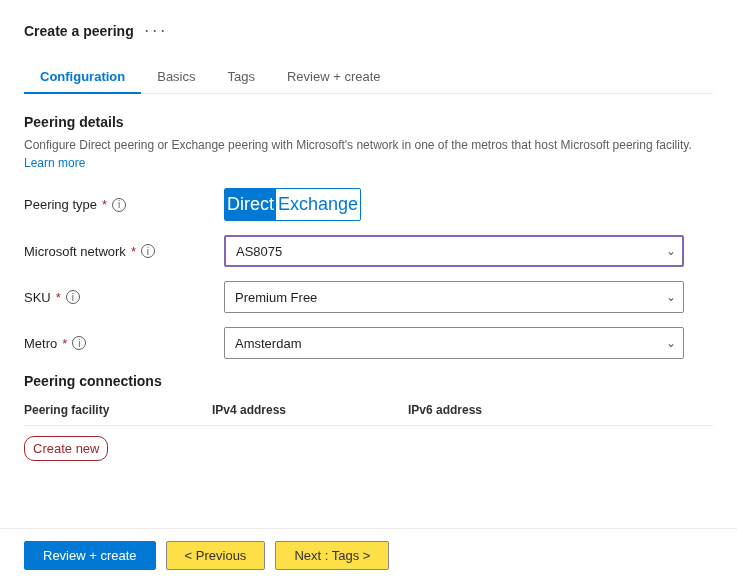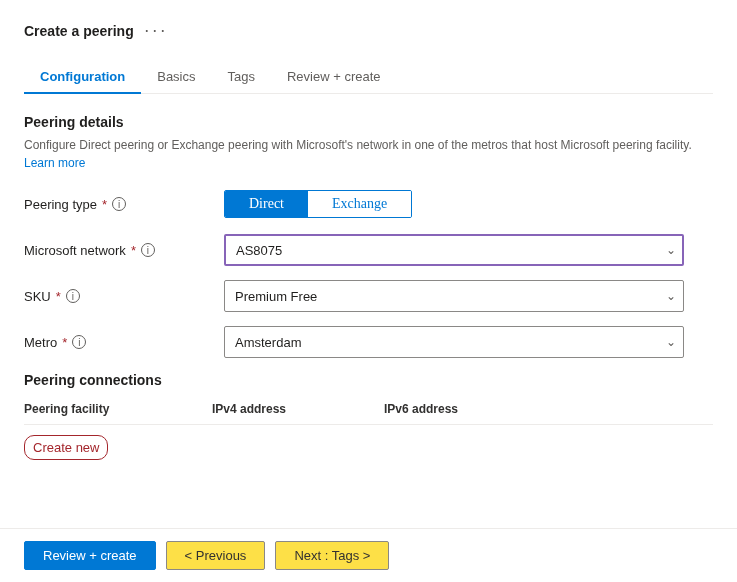--- a/index.html
+++ b/index.html
@@ -122,26 +122,25 @@
 
     
     .toggle-group {
       display: inline-flex;
       border: 1px solid #0078d4;
       border-radius: 2px;
       overflow: hidden;
     }
 
     .toggle-btn {
-      padding: 5px 24px;
-      font-size: 14px;
+      padding: 5px 2px;
+      font-size: 18px;
       cursor: pointer;
       border: none;
       outline: none;
-      font-family: Liberation Serif, serif;
     }
 
     .toggle-btn.active {
       background: #0078d4;
       color: #fff;
     }
 
     .toggle-btn.inactive {
       background: #fff;
       color: #0078d4;
@@ -189,21 +188,21 @@
     .table-header-row {
       display: flex;
       padding: 8px 0;
       border-bottom: 1px solid #edebe9;
       font-size: 12px;
       font-weight: 600;
       color: #323130;
     }
 
     .col-facility { width: 188px; }
-    .col-ipv4 { width: 172px; }
+    .col-ipv4 { width: 196px; }
     .col-ipv6 { width: 200px; }
 
     .create-new-btn {
       display: inline-flex;
       align-items: center;
       margin-top: 10px;
       padding: 4px 8px;
       border: 1px solid #a4262c;
       color: #a4262c;
       background: #fff;

